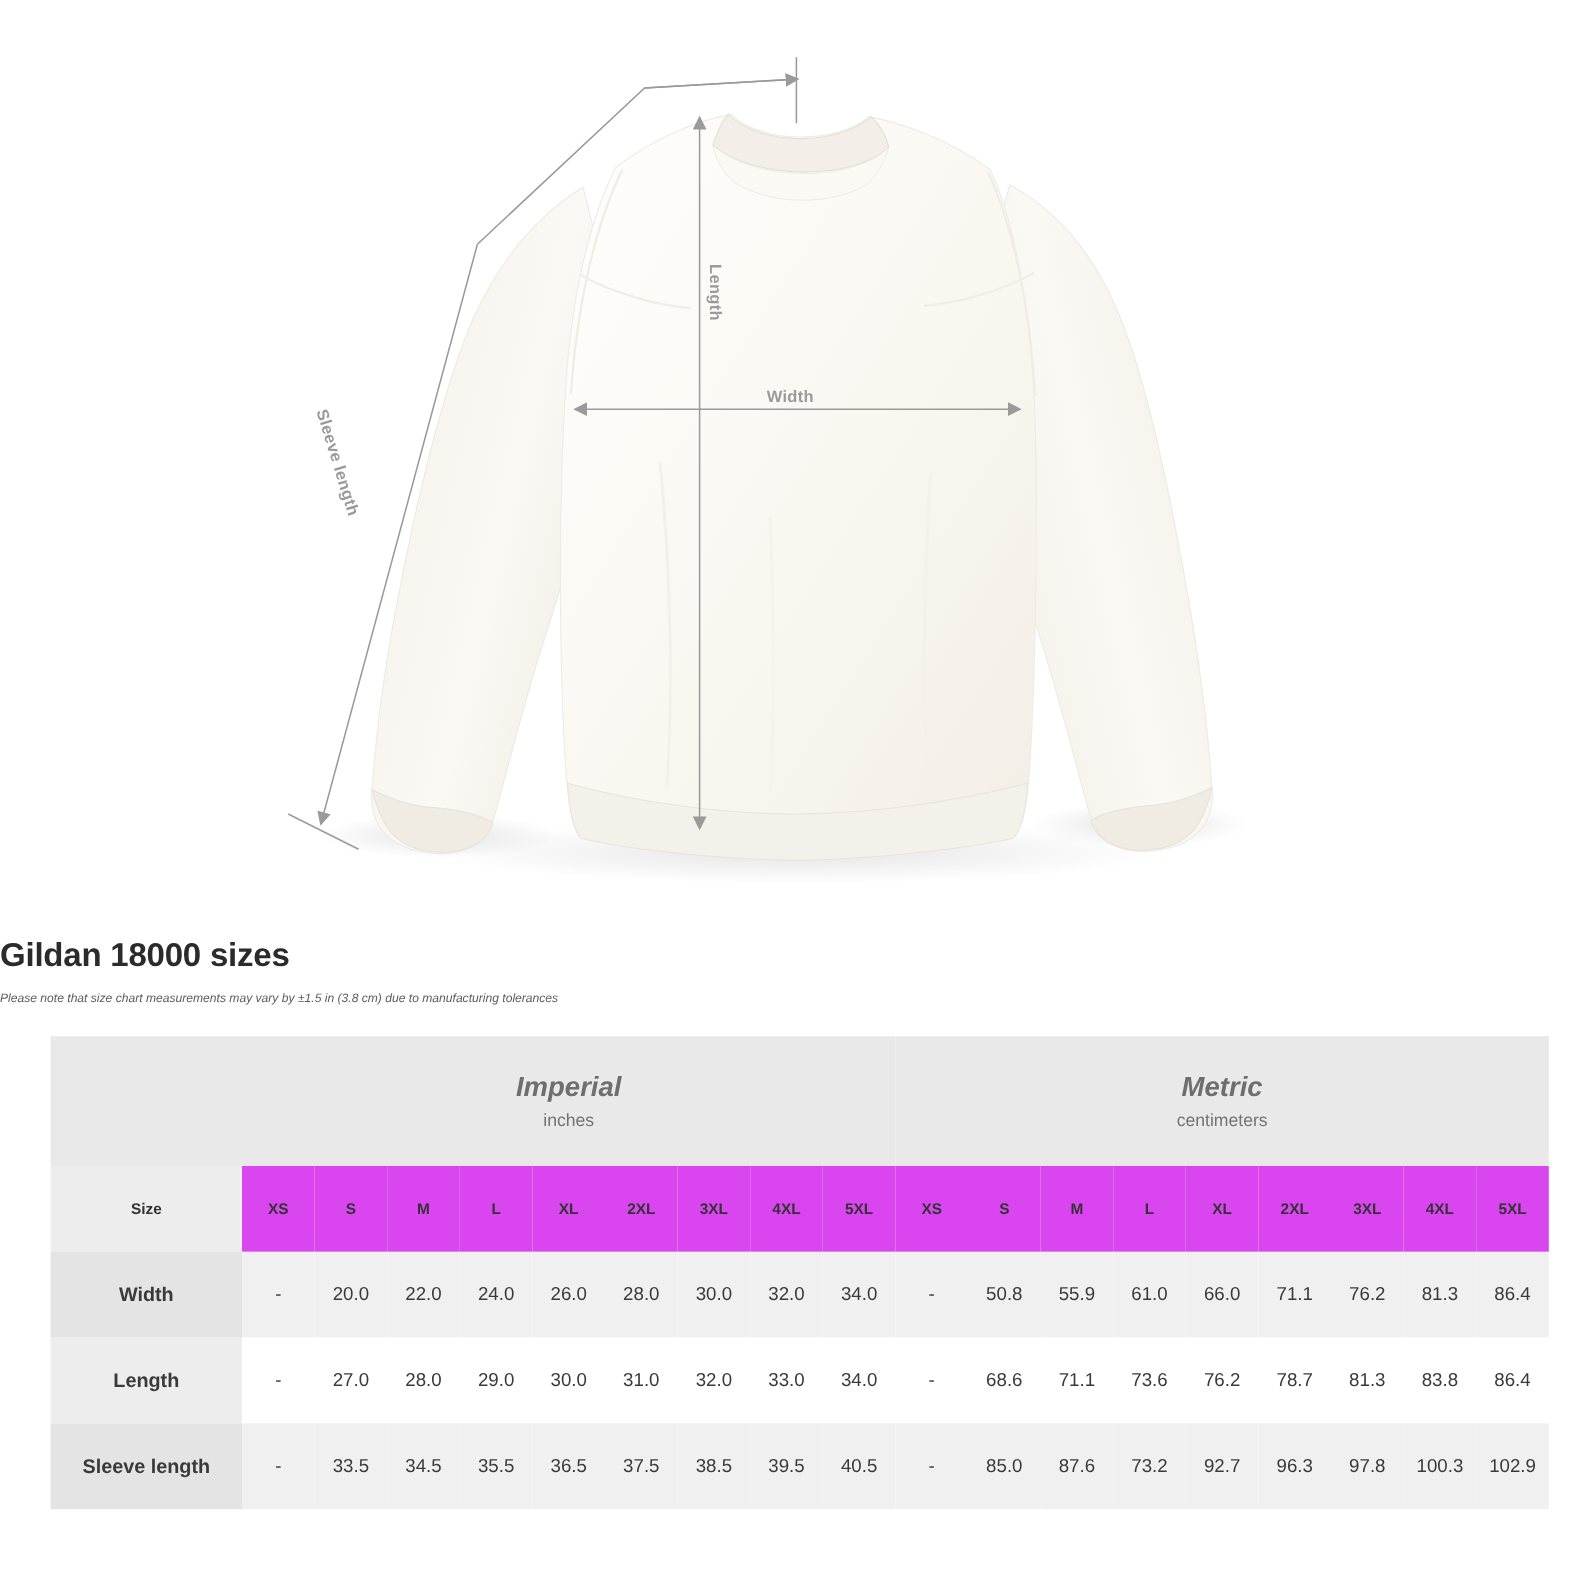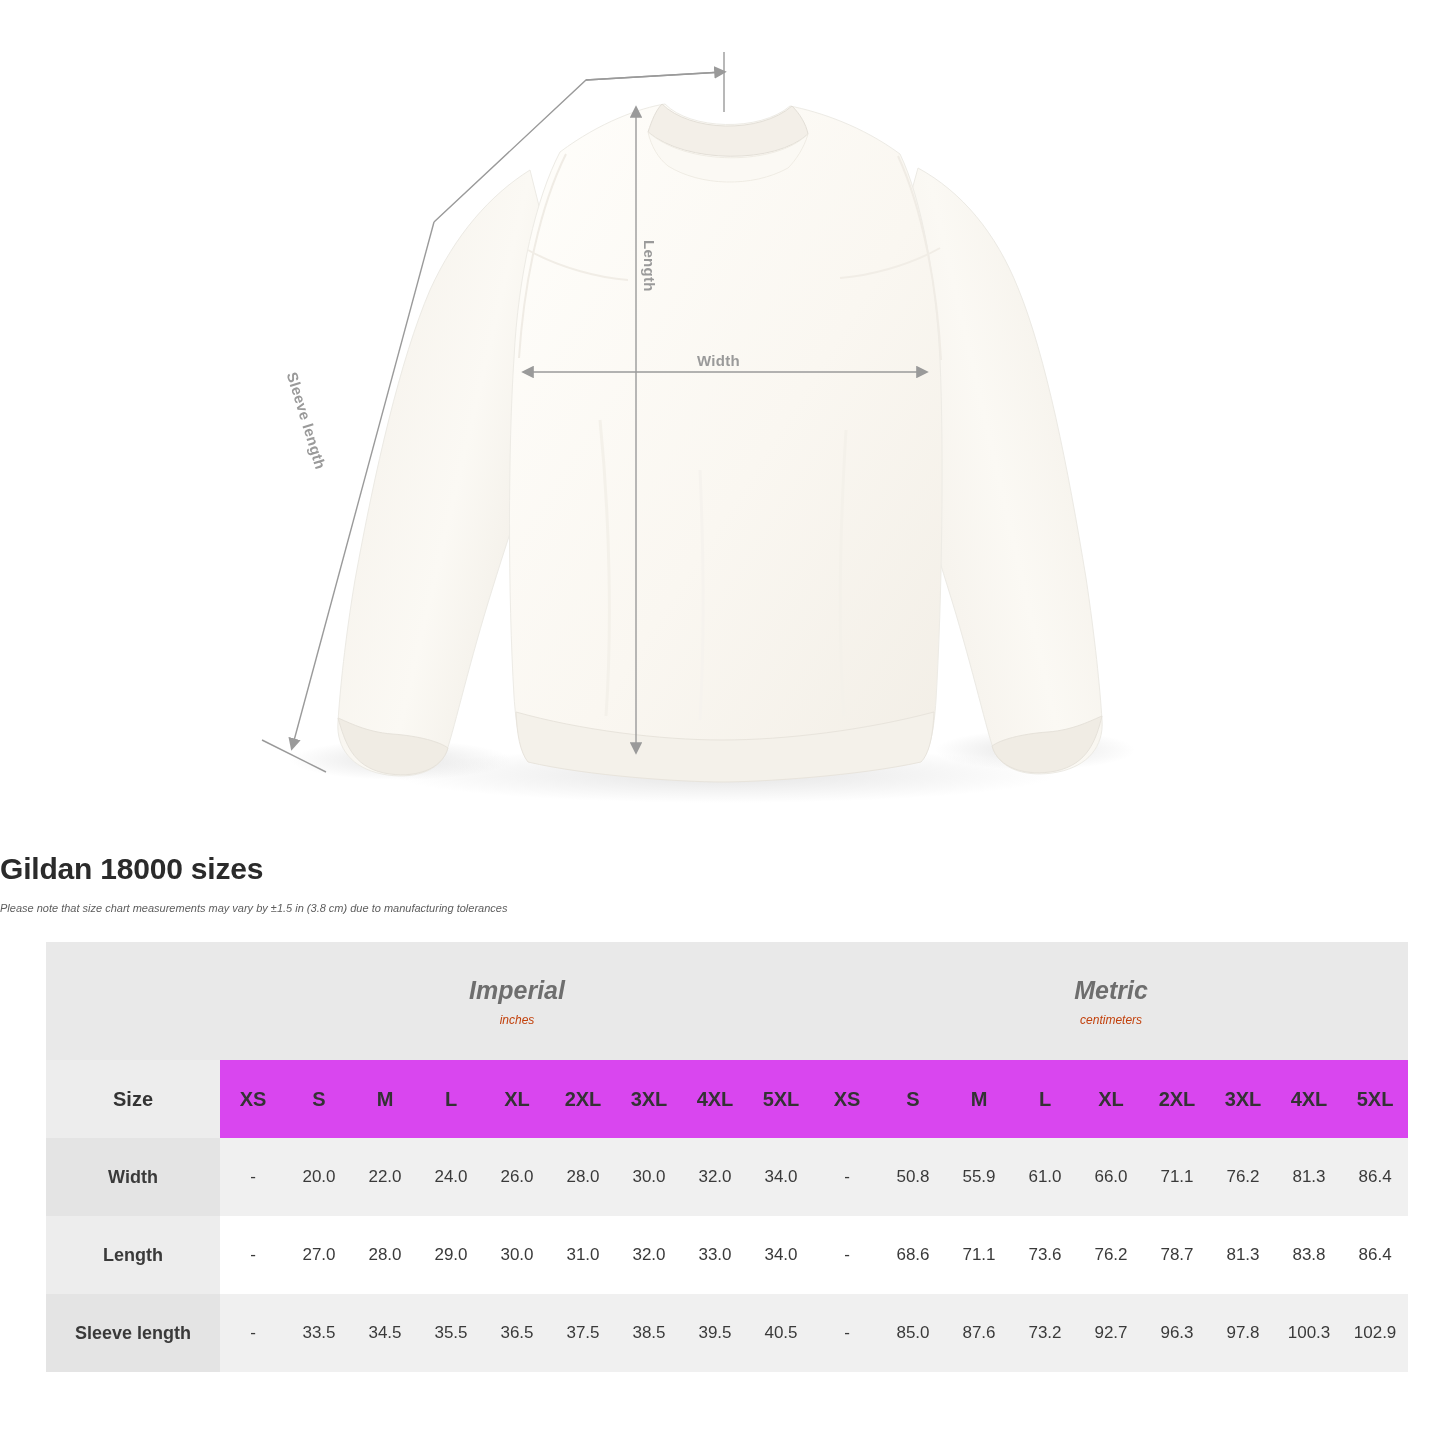--- a/index.html
+++ b/index.html
@@ -83,25 +83,24 @@
     height: 118px;
   }
   .unit-head .unit-name {
     font-size: 25px;
     font-weight: bold;
     font-style: italic;
     color: #6e6e6e;
   }
   .unit-head .unit-sub {
     margin-top: 8px;
-    font-size: 12px;
-    font-style: italic;
-    color: #c2410c;
-  }
-  tr.head-row td { height: 78px; font-weight: bold; font-size: 20px; color: #333; }
+    font-size: 16px;
+    color: #737373;
+  }
+  tr.head-row td { height: 78px; font-weight: bold; font-size: 14px; color: #333; }
   tr.head-row td.rowlabel { font-weight: bold; }
   tr.data-row td { height: 78px; }
   tr.data-row td.rowlabel { font-weight: bold; font-size: 18px; }
 
   
   .band-light { background: #efefef; }
   .band-white { background: #ffffff; }
   .rowlabel { background: #e9e9e9; }
   tr.shade td { background: #f0f0f0; }
   tr.shade td.rowlabel { background: #e4e4e4; }

